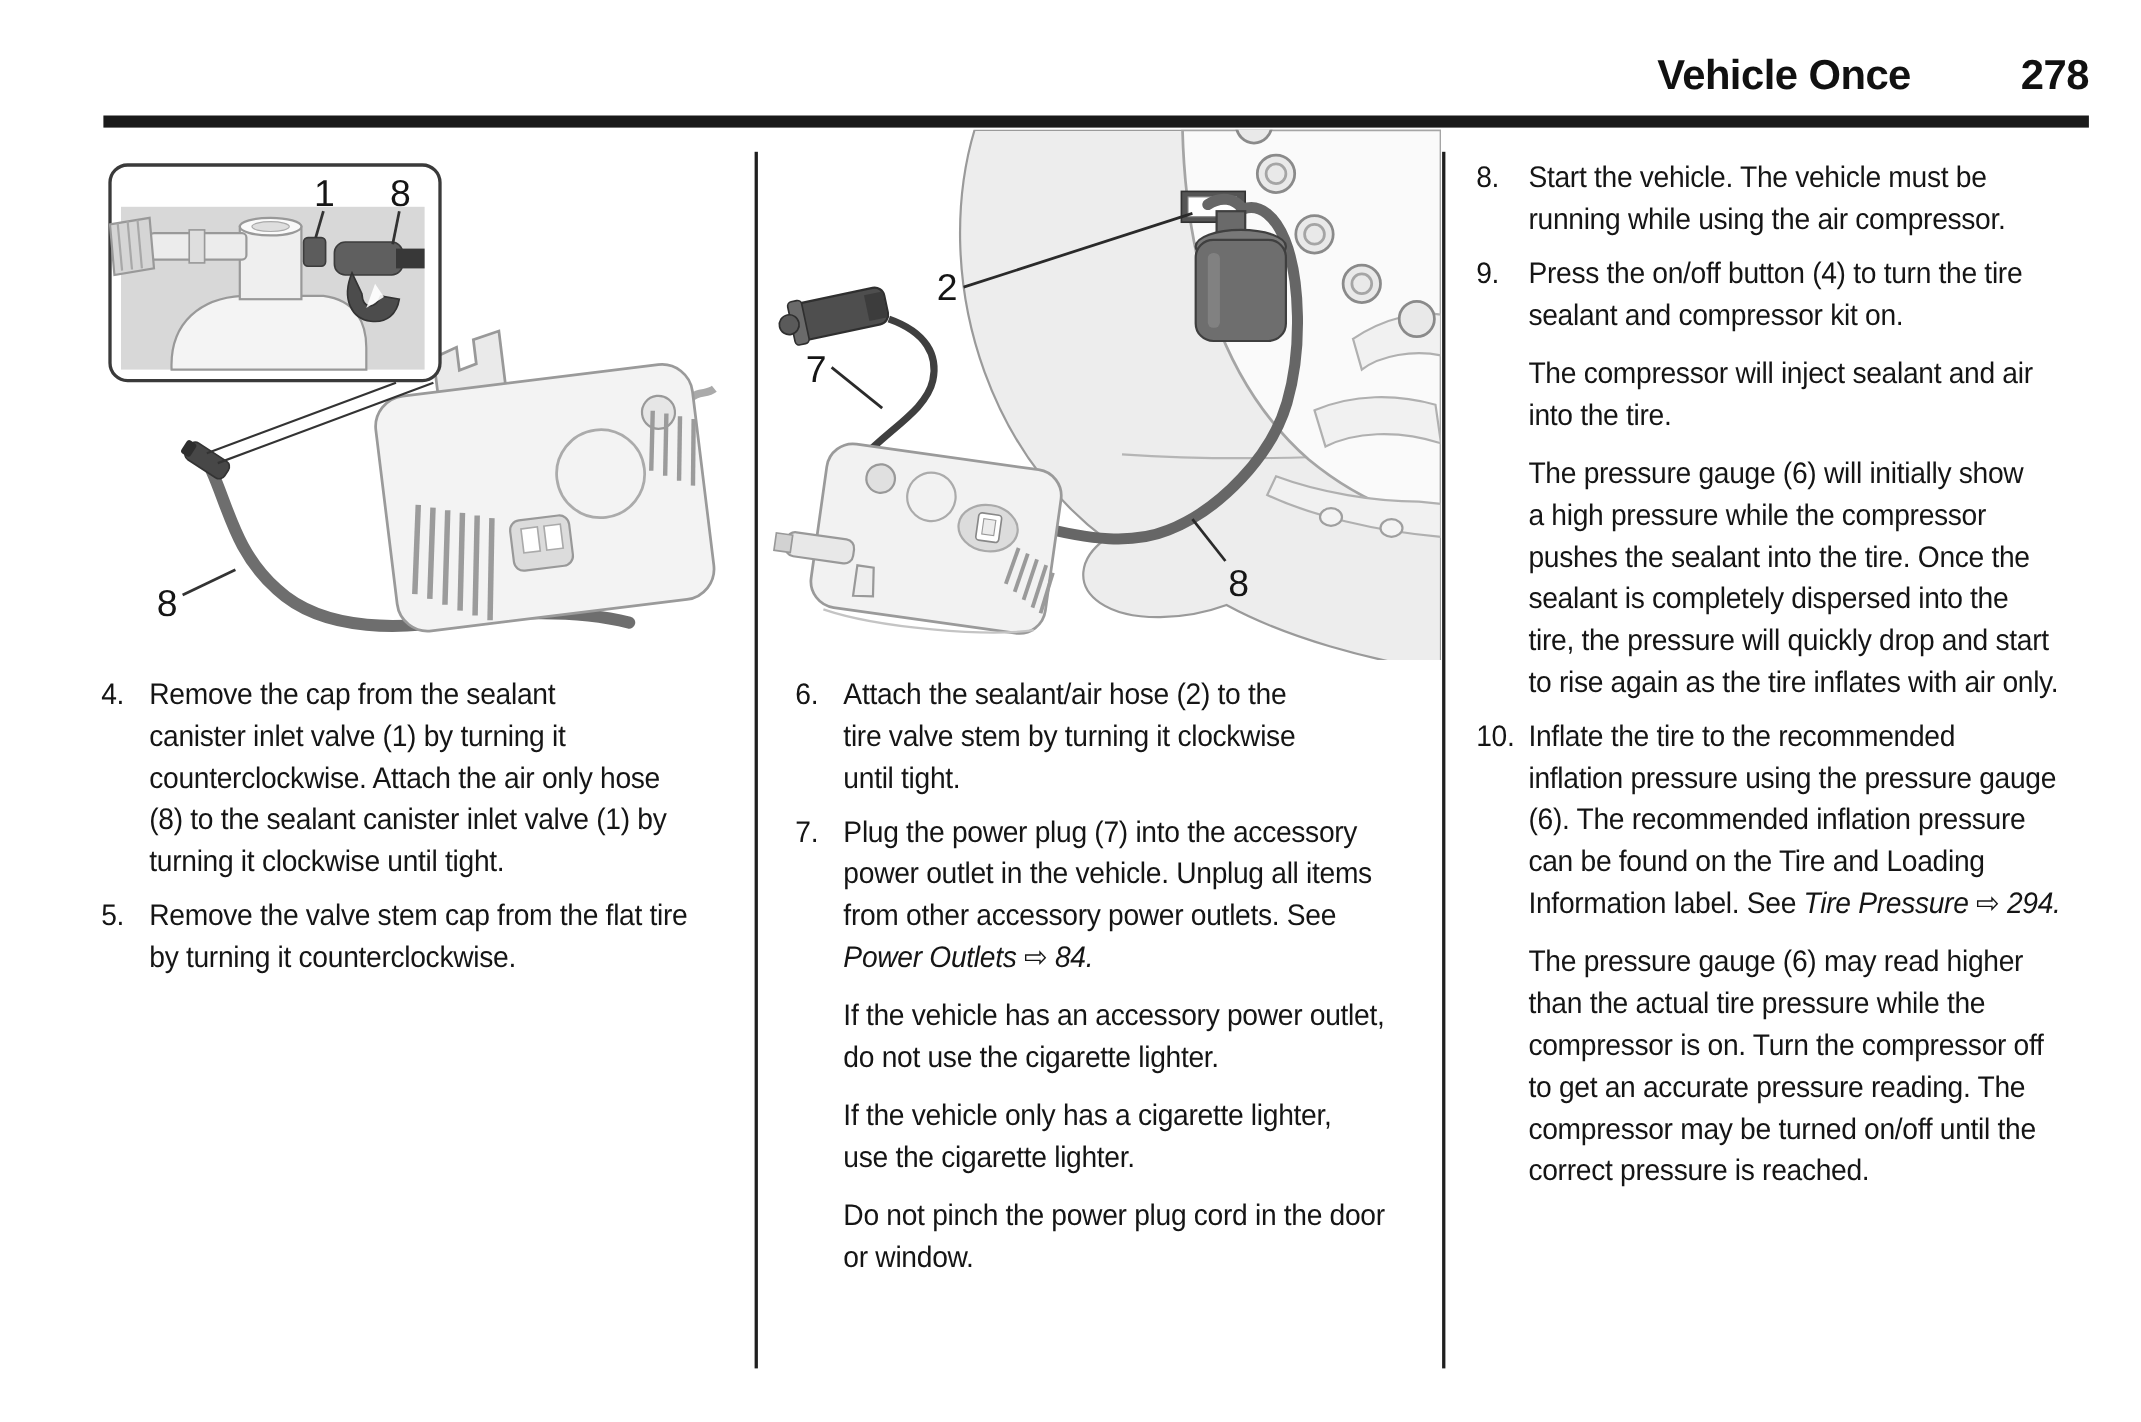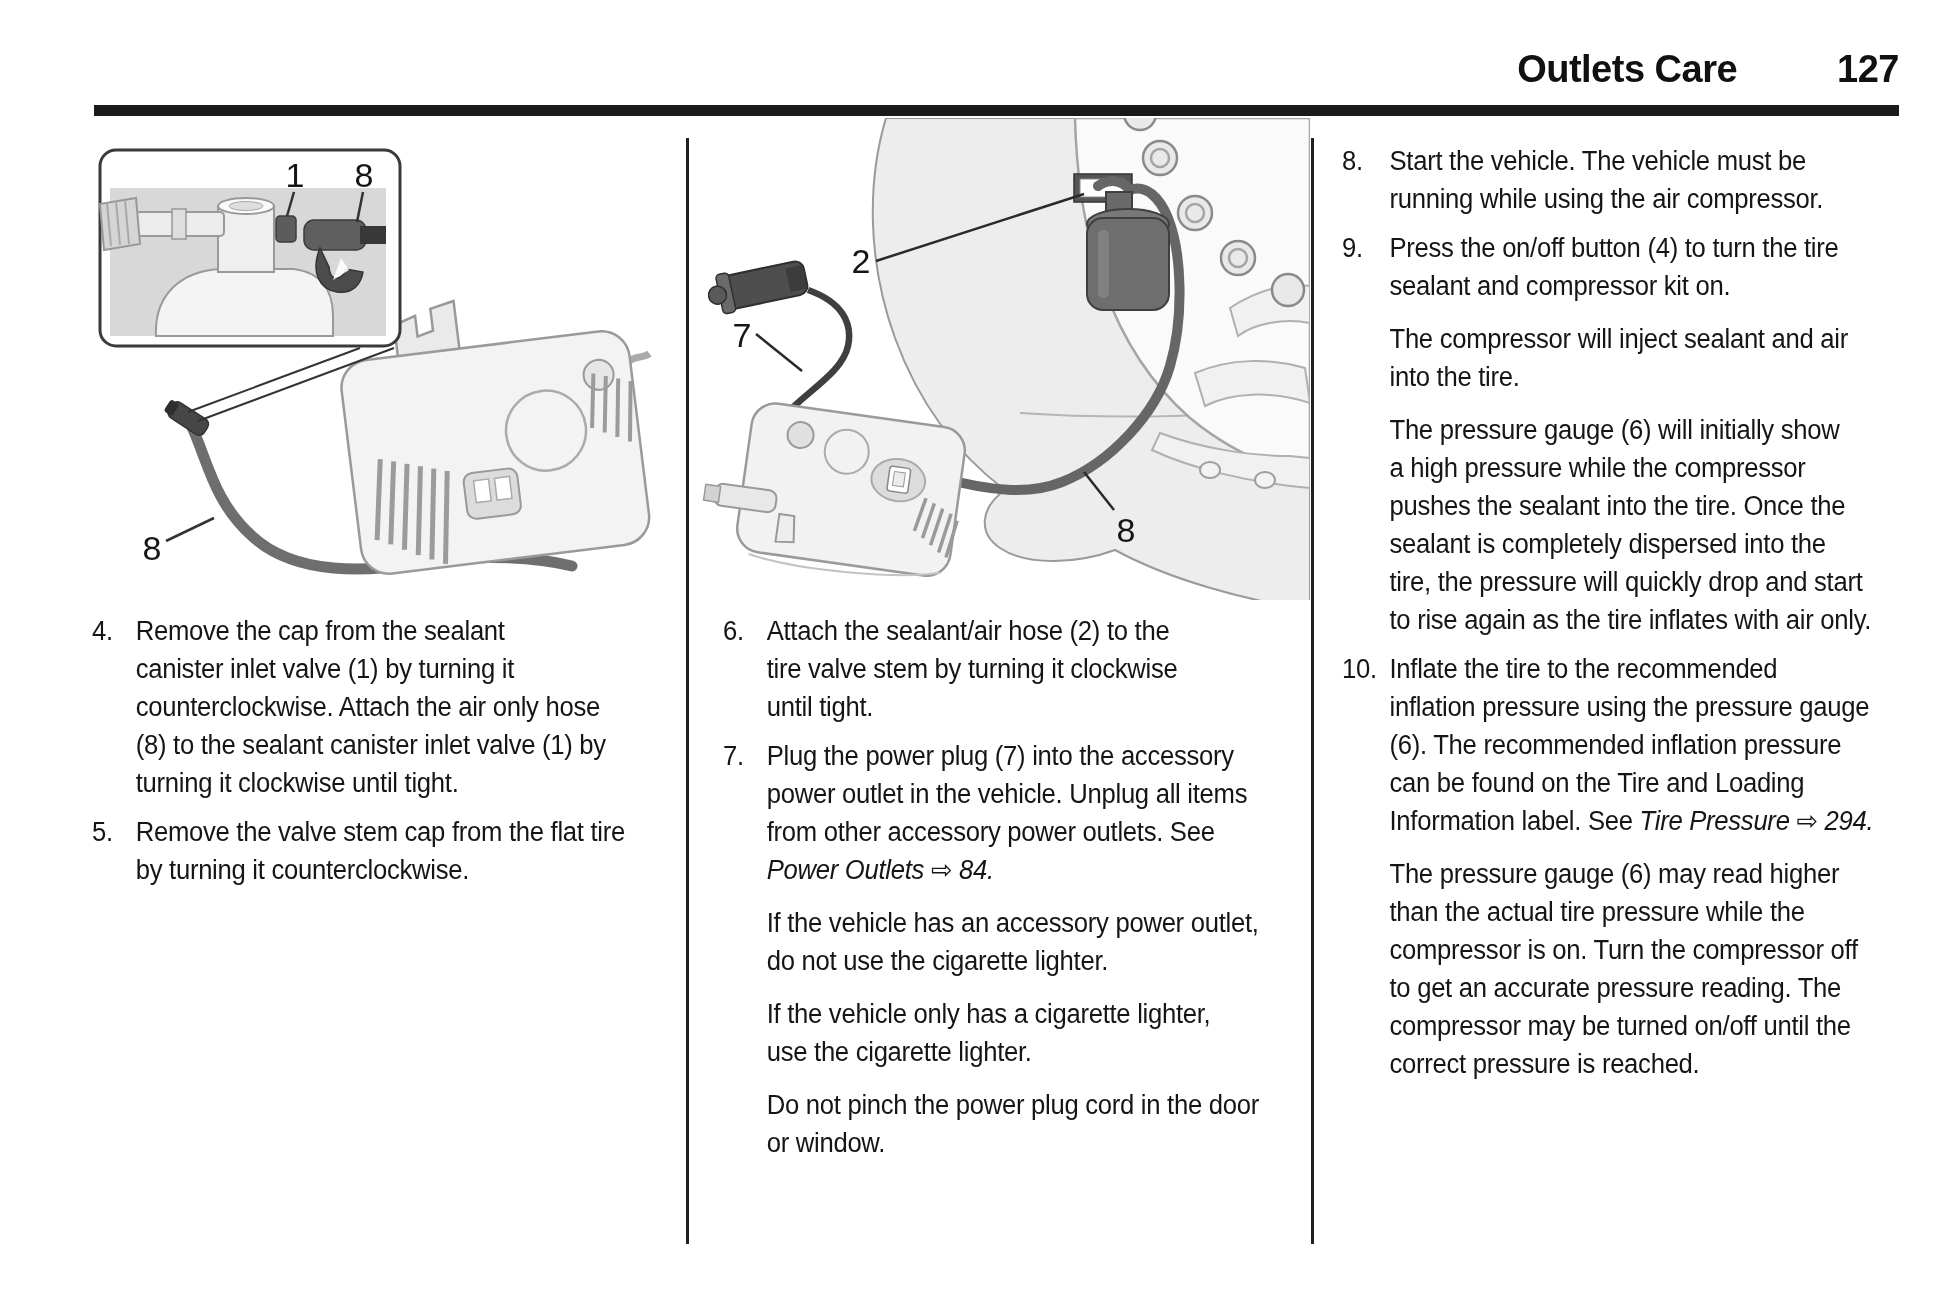--- a/index.html
+++ b/index.html
@@ -38,22 +38,22 @@
     font-family:"Liberation Sans","DejaVu Sans",sans-serif;
     font-size:34px;fill:#151515;
   }
 </style>
 </head>
 <body>
 
 <div class="page">
 
   <div class="hdr">
-    <div class="hdr-title">Outlets Care</div>
-    <div class="hdr-page">127</div>
+    <div class="hdr-title">Vehicle Once</div>
+    <div class="hdr-page">278</div>
   </div>
   <div class="hdr-rule"></div>
 
   <div class="vrule vrule1"></div>
   <div class="vrule vrule2"></div>
 
   <svg class="fig fig1" width="580" height="460" viewBox="0 0 580 460">
 
     <g>
       <path d="M 112,287 C 128,322 134,362 172,396 C 216,437 292,431 331,424 C 373,417 440,413 492,426" fill="none" stroke="#6e6e6e" stroke-width="11" stroke-linecap="round"></path>

